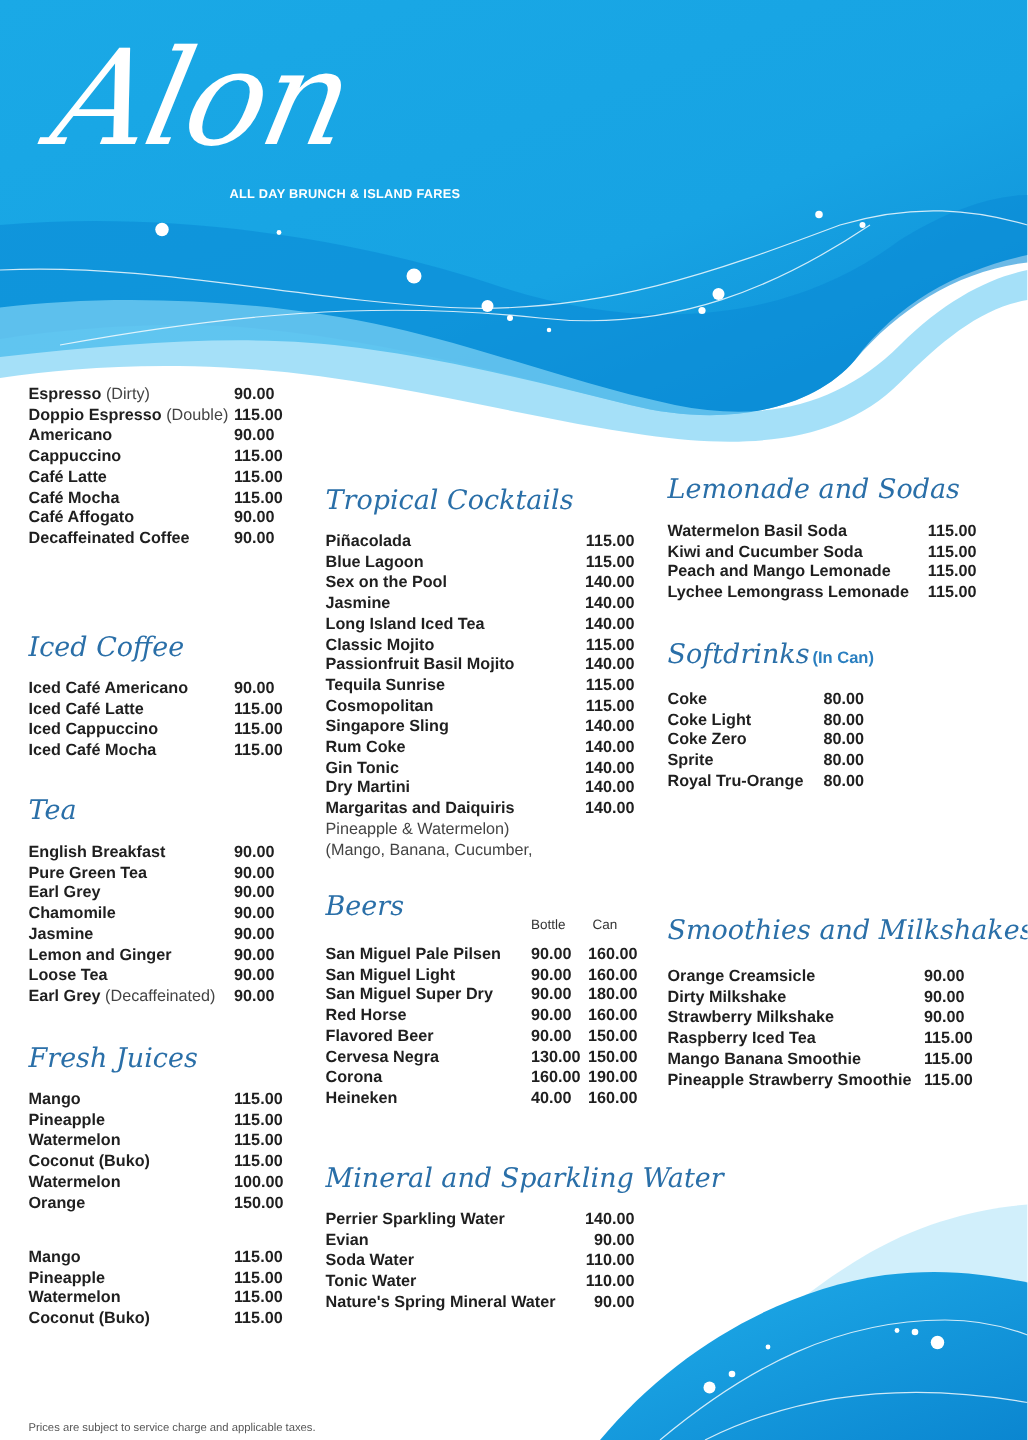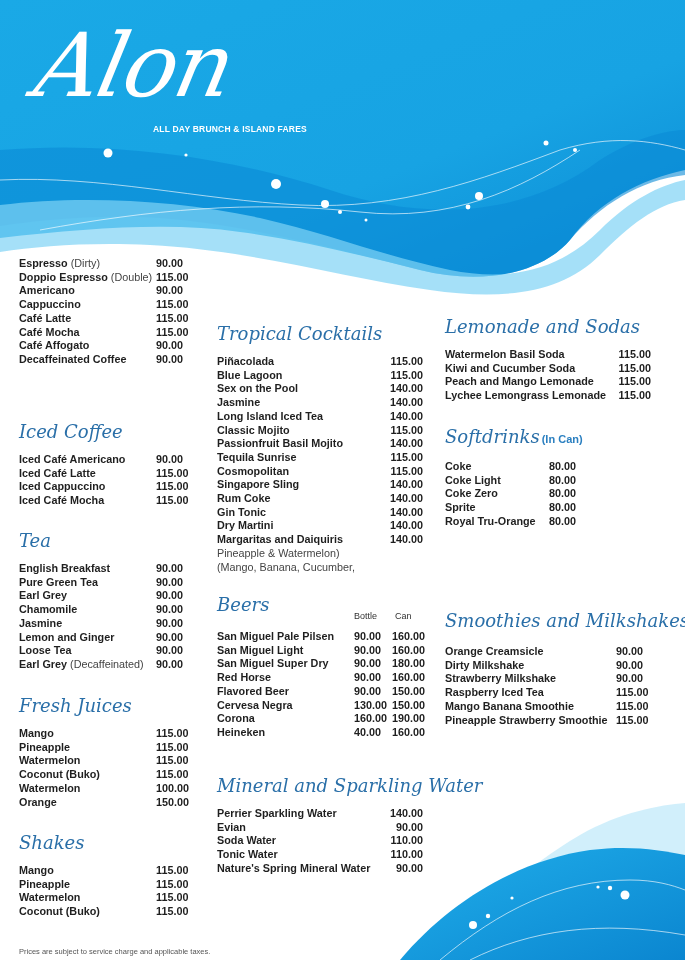--- a/index.html
+++ b/index.html
@@ -214,21 +214,20 @@
       <span class="name">Watermelon</span>
       <span class="price" style="position:absolute;left:137px;">100.00</span>
     </div>
   <div class="row">
       <span class="name">Orange</span>
       <span class="price" style="position:absolute;left:137px;">150.00</span>
     </div>
 </div>
 
 <div class="section" style="left:19px; top:832px; width:170px;">
-  <div class="heading">Shakes</div>
   <div class="row">
       <span class="name">Mango</span>
       <span class="price" style="position:absolute;left:137px;">115.00</span>
     </div>
   <div class="row">
       <span class="name">Pineapple</span>
       <span class="price" style="position:absolute;left:137px;">115.00</span>
     </div>
   <div class="row">
       <span class="name">Watermelon</span>

